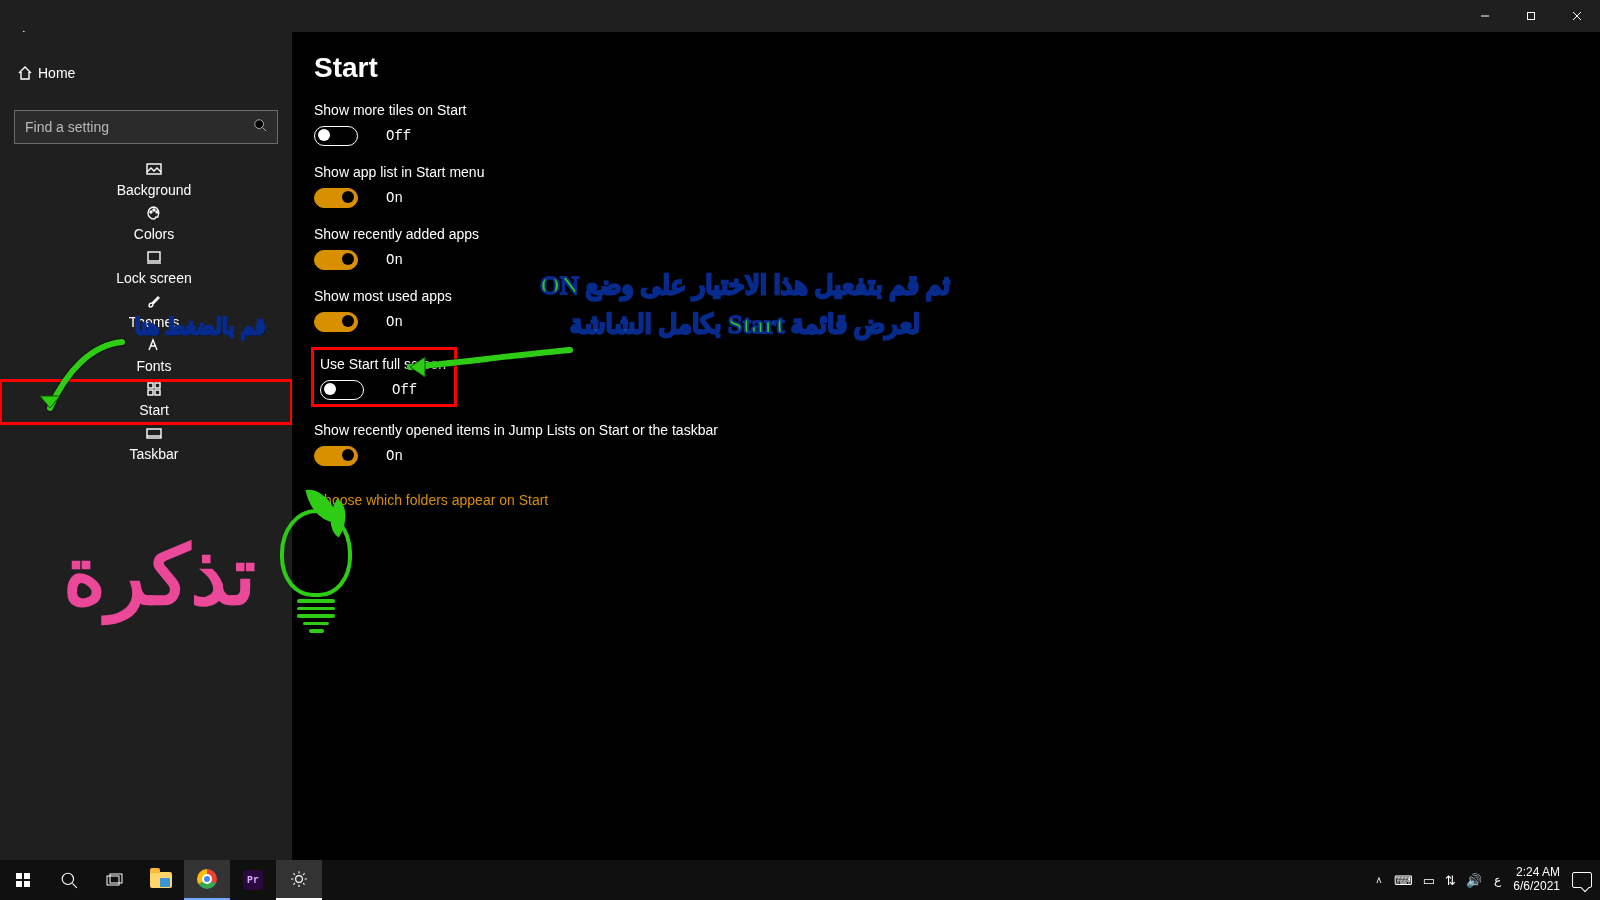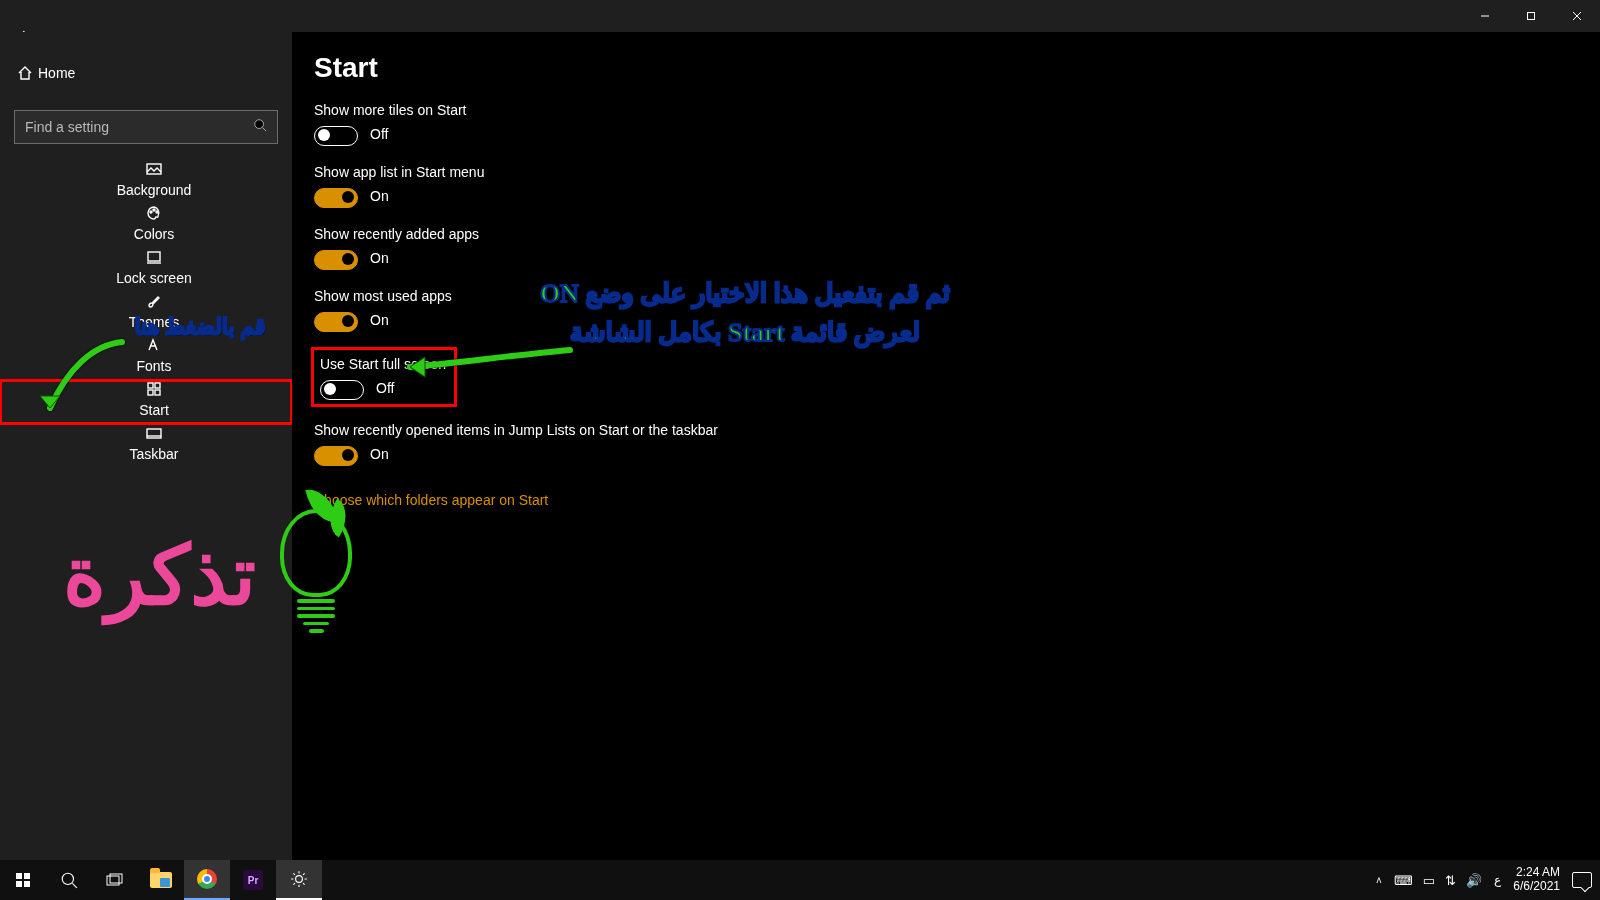--- a/index.html
+++ b/index.html
@@ -56,21 +56,21 @@
   }
 
   
   .content{
     position:absolute; left:292px; right:0; top:32px; bottom:40px;
     background:#000; padding:20px 22px;
   }
   .page-title{ font-size:28px; font-weight:600; margin-bottom:18px;}
   .setting{ margin-bottom:18px;}
   .setting-label{ font-size:14px; margin-bottom:8px;}
-  .toggle-row{ display:flex; align-items:flex-start; gap:12px;}
+  .toggle-row{ display:flex; align-items:center; gap:28px;font-family:Liberation Mono, monospace;}
   .toggle{
     width:44px;height:20px;border-radius:10px;position:relative;
     border:1px solid #fff;
   }
   .toggle .knob{
     position:absolute;top:2px;width:12px;height:12px;border-radius:50%;
   }
   .toggle.off{ background:#000;}
   .toggle.off .knob{ left:3px; background:#fff;}
   .toggle.on{ background:#d88f00; border-color:#d88f00;}
@@ -126,21 +126,21 @@
     position:absolute;width:26px;height:38px;background:#2ecc15;border-radius:0 100% 0 100%;
   }
   .bulb .leaf.l1{left:38px;top:-18px;transform:rotate(-12deg);}
   .bulb .leaf.l2 {left:54px;top:-6px;transform:rotate(32deg) scale(.85);}
 
   
   .taskbar{
     position:absolute;left:0;right:0;bottom:0;height:40px;background:#101010;
     display:flex;align-items:center;justify-content:space-between;
   }
-  .task-left{display:flex;align-items:center;height:100%;}
+  .task-left{display:flex;align-items:center;height:100%;font-family:Liberation Mono, monospace;}
   .task-btn{
     width:46px;height:100%;display:flex;align-items:center;justify-content:center;color:#fff;
   }
   .task-btn.active{background:#333;border-bottom:2px solid #fff;}
   .task-btn.active.accent {border-bottom:2px solid #6fa8ff;}
   .chrome-ico{width:20px;height:20px;border-radius:50%;background:conic-gradient(#ea4335 0 120deg,#34a853 120deg 240deg,#fbbc05 240deg 360deg);position:relative;}
   .chrome-ico::after{content:"";position:absolute;inset:5px;border-radius:50%;background:#4285f4;border:2px solid #fff;}
   .folder-ico{width:22px;height:16px;background:#ffd469;border-radius:2px;position:relative;}
   .folder-ico::before{content:"";position:absolute;left:0;top:-4px;width:10px;height:5px;background:#ffb73b;border-radius:2px 2px 0 0;}
   .folder-ico::after{content:"";position:absolute;right:2px;bottom:1px;width:10px;height:9px;background:#3b93d8;border-radius:1px;}
@@ -343,21 +343,21 @@
 
   <a class="link">Choose which folders appear on Start</a>
 </div>
 
 <div class="annot arabic small" style="left:120px;top:310px;width:160px;">قم بالضغط هنا</div>
 <svg class="arrow annot" style="left:22px;top:330px;width:120px;height:100px;">
   <path d="M100,12 C70,15 45,40 28,78"></path>
   <polygon points="28,78 18,66 38,66"></polygon>
 </svg>
 
-<div class="annot arabic" style="left:530px;top:274px;width:430px;">
+<div class="annot arabic" style="left:530px;top:266px;width:430px;">
   <span>ثم قم بتفعيل هذا الاختيار على وضع ON</span><br>
   <span>لعرض قائمة Start بكامل الشاشة</span>
 </div>
 <svg class="arrow annot" style="left:395px;top:345px;width:180px;height:40px;">
   <path d="M175,5 C120,10 60,18 15,22"></path>
   <polygon points="15,22 30,12 30,32"></polygon>
 </svg>
 
 <div class="logo annot">
   <div class="logo-text">

